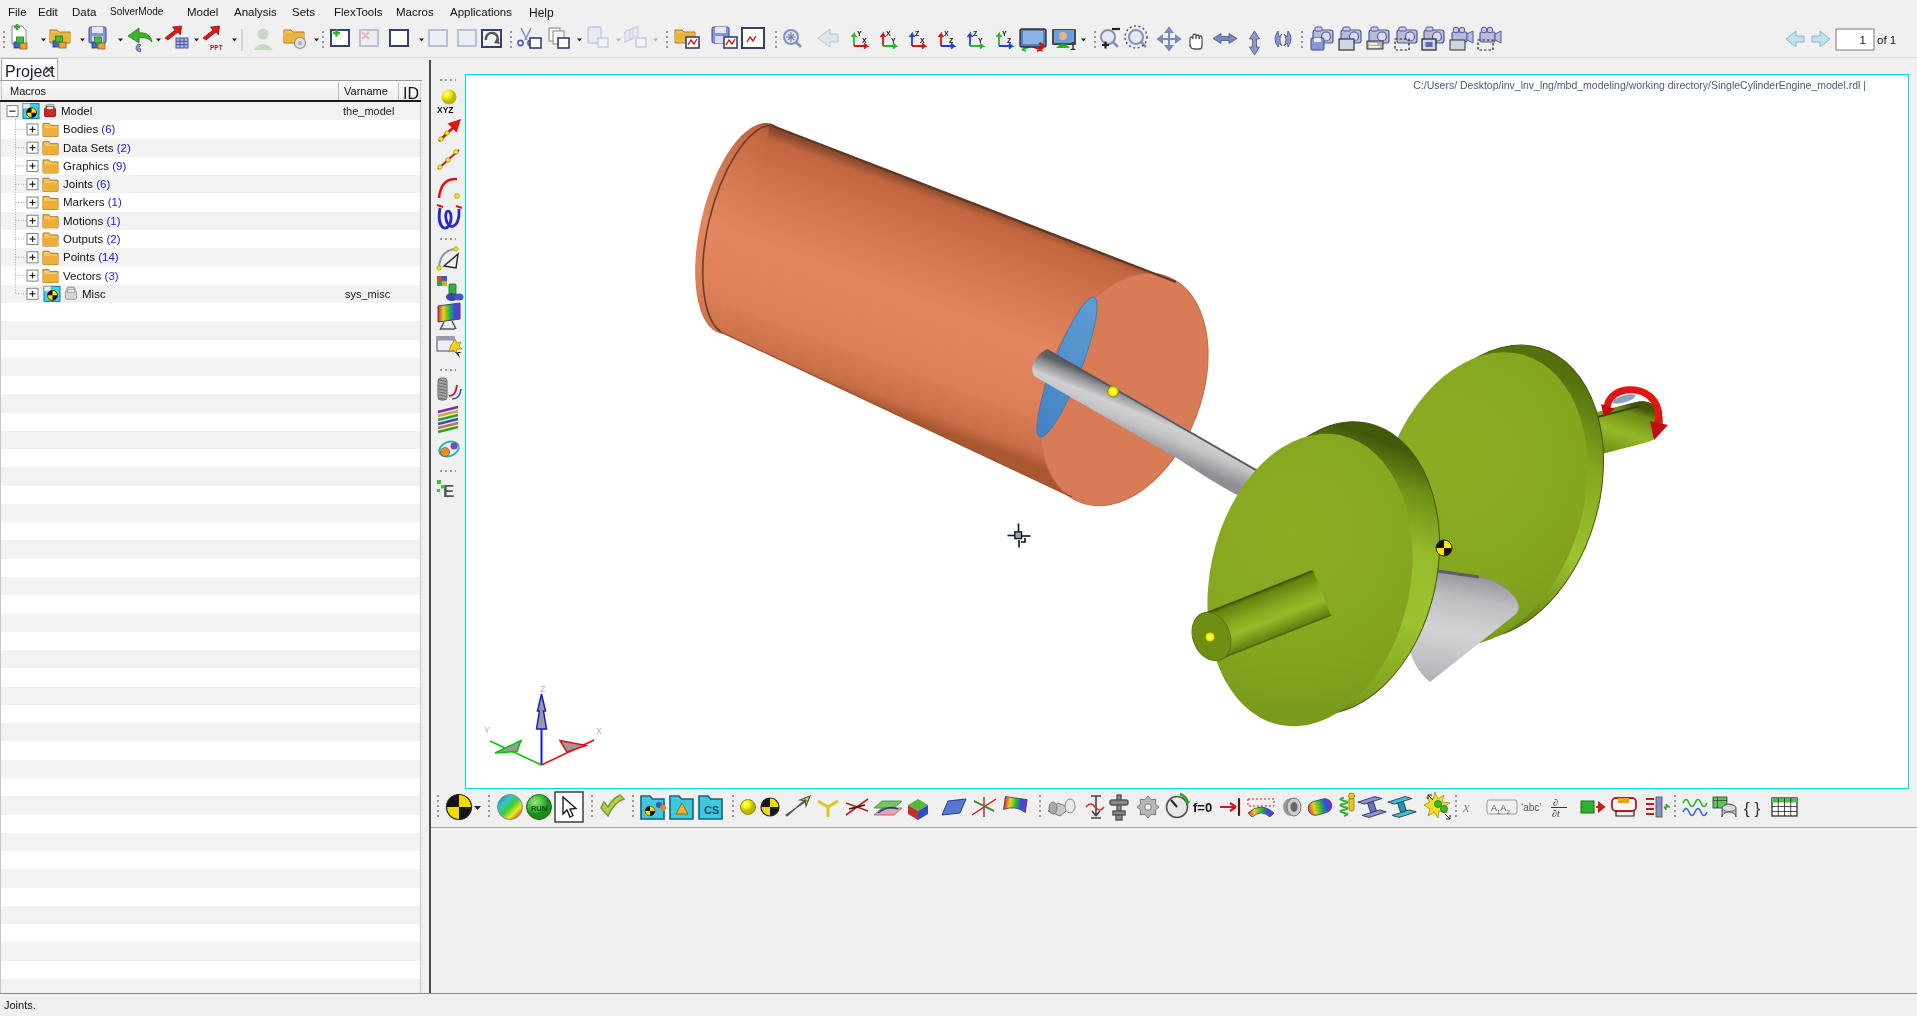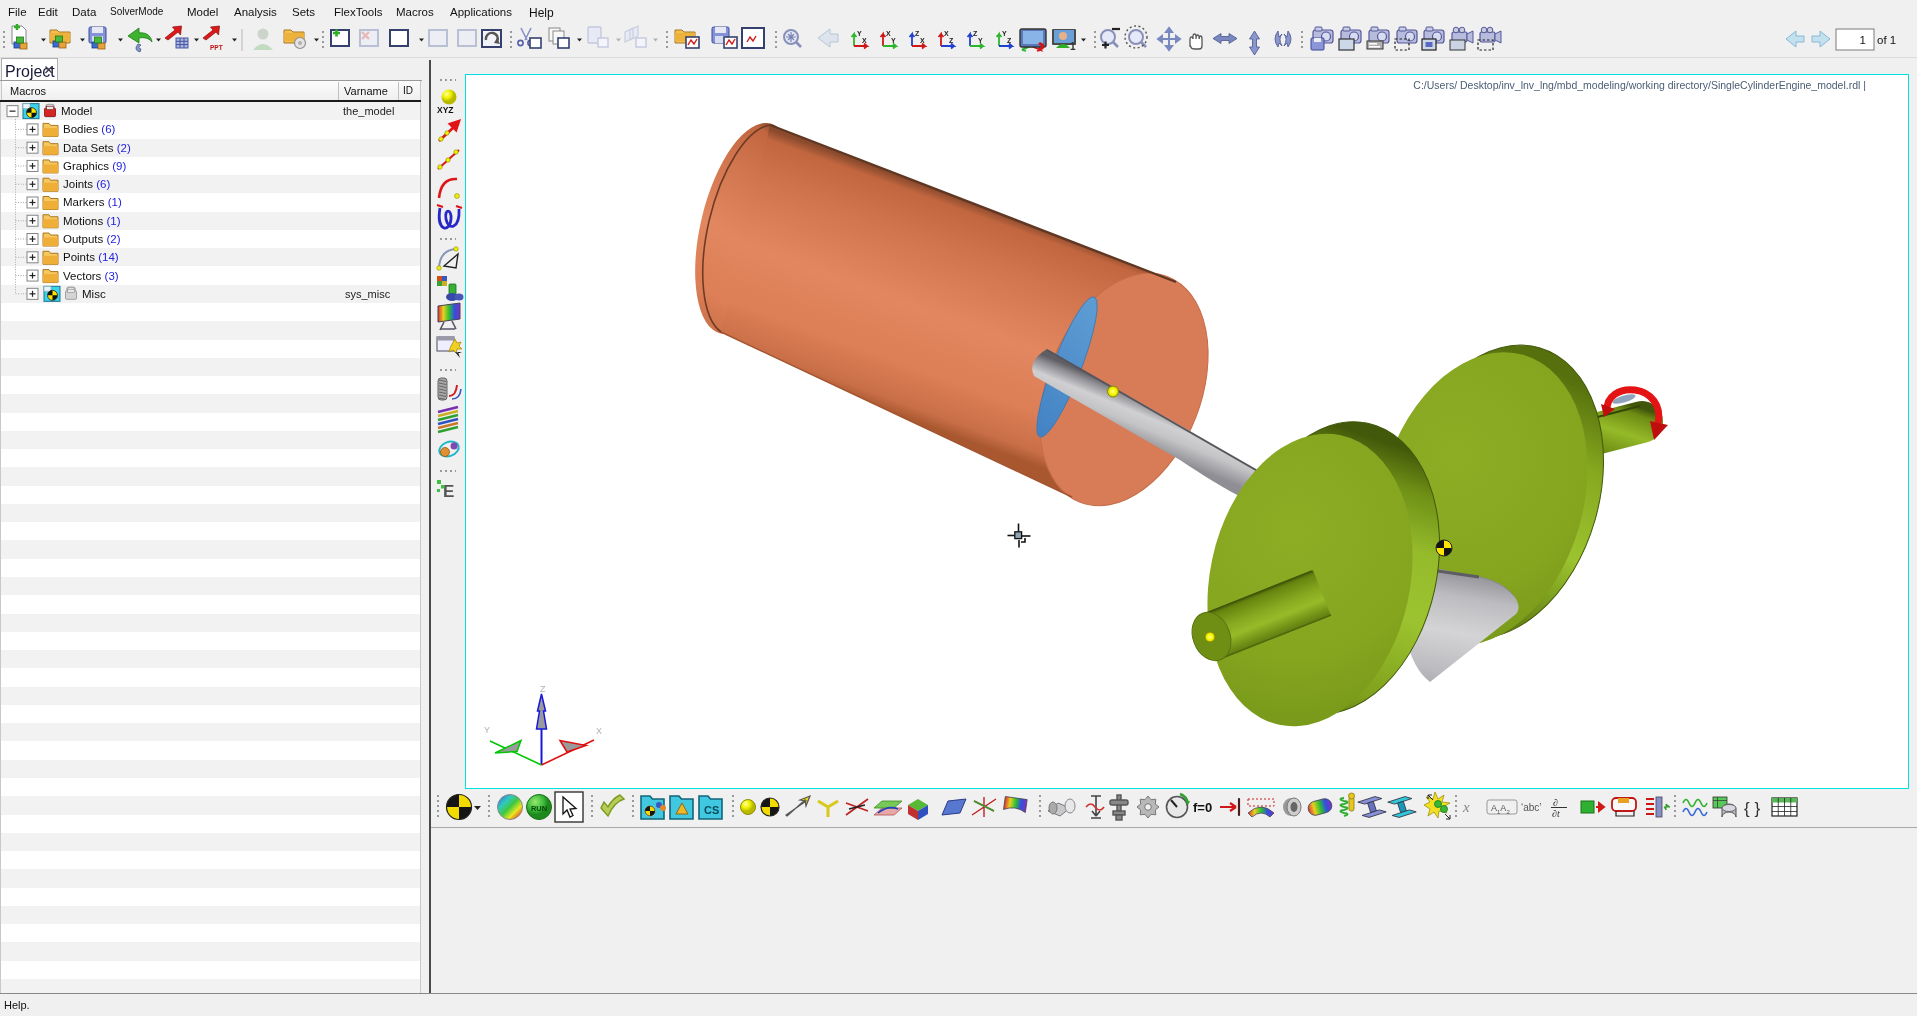--- a/index.html
+++ b/index.html
@@ -216,21 +216,21 @@
 <div class="abs" style="left:0;top:57px;width:1917px;height:1px;background:#dcdcdc"></div>
 <div class="abs" style="left:1px;top:58px;width:57px;height:22px;background:#fff;border:1px solid #b0b0b0;border-bottom:none"></div>
 <span class="abs" style="left:5px;top:63px;font-size:16px;color:#1a1a3a">Project</span>
 <svg class="abs" style="left:44px;top:65px" width="10" height="10">
     <path d="M1.5 1.5 L8 8 M8 1.5 L1.5 8" stroke="#3a3a4a" stroke-width="1.4"></path>
   </svg>
 <div class="abs" style="left:0;top:80px;width:422px;height:1px;background:#9a9a9a"></div>
 <div class="abs" style="left:1px;top:81px;width:420px;height:20px;background:linear-gradient(#fcfcfc,#eee);border-left:1px solid #c8c8c8;border-right:1px solid #c8c8c8"></div>
 <span class="abs" style="left:10px;top:85px;font-size:11px;color:#111">Macros</span>
 <span class="abs" style="left:344px;top:85px;font-size:11px;color:#111">Varname</span>
-<span class="abs" style="left:403px;top:85px;font-size:10px;color:#111">ID</span>
+<span class="abs" style="left:403px;top:85px;font-size:16px;color:#111">ID</span>
 <div class="abs" style="left:338px;top:82px;width:1px;height:18px;background:#c0c0c0"></div>
 <div class="abs" style="left:398px;top:82px;width:1px;height:18px;background:#c0c0c0"></div>
 <div class="abs" style="left:0px;top:100px;width:421px;height:2px;background:#1a1a1a"></div>
 <div class="abs" style="left:0;top:102px;width:421px;height:893px;overflow:hidden;border-left:1px solid #c8c8c8;border-right:1px solid #c8c8c8;background:repeating-linear-gradient(#f2f2f2 0px,#f2f2f2 18.27px,#ffffff 18.27px,#ffffff 36.54px)">
 </div>
 <svg class="abs" style="left:0;top:0" width="430" height="1016" viewBox="0 0 430 1016">
 <line x1="15.5" y1="119.135" x2="15.5" y2="293.835" stroke="#aaa" stroke-width="1" stroke-dasharray="1 1.5"></line>
 <line x1="15.5" y1="129.405" x2="27" y2="129.405" stroke="#aaa" stroke-width="1" stroke-dasharray="1 1.5"></line>
 <line x1="15.5" y1="147.67499999999998" x2="27" y2="147.67499999999998" stroke="#aaa" stroke-width="1" stroke-dasharray="1 1.5"></line>
 <line x1="15.5" y1="165.945" x2="27" y2="165.945" stroke="#aaa" stroke-width="1" stroke-dasharray="1 1.5"></line>
@@ -704,12 +704,12 @@
       <line x1="1778.25" y1="798" x2="1778.25" y2="816" stroke="#222" stroke-width="0.8"></line>
       <line x1="1784.5" y1="798" x2="1784.5" y2="816" stroke="#222" stroke-width="0.8"></line>
       <line x1="1790.75" y1="798" x2="1790.75" y2="816" stroke="#222" stroke-width="0.8"></line>
       <line x1="1772" y1="806.5" x2="1797" y2="806.5" stroke="#222" stroke-width="0.8"></line>
       <line x1="1772" y1="811.5" x2="1797" y2="811.5" stroke="#222" stroke-width="0.8"></line>
     </g>
 </svg>
 <div class="abs" style="left:431px;top:827px;width:1486px;height:1px;background:#a8a8a8"></div>
 <div class="abs" style="left:0;top:993px;width:1917px;height:1px;background:#888"></div>
 <div class="abs" style="left:0;top:994px;width:1917px;height:22px;background:#f0f0f0"></div>
-<span class="abs" style="left:4px;top:999px;font-size:11px;color:#111">Help.</span>
+<span class="abs" style="left:4px;top:999px;font-size:11px;color:#111">Joints.</span>
 </body></html>

